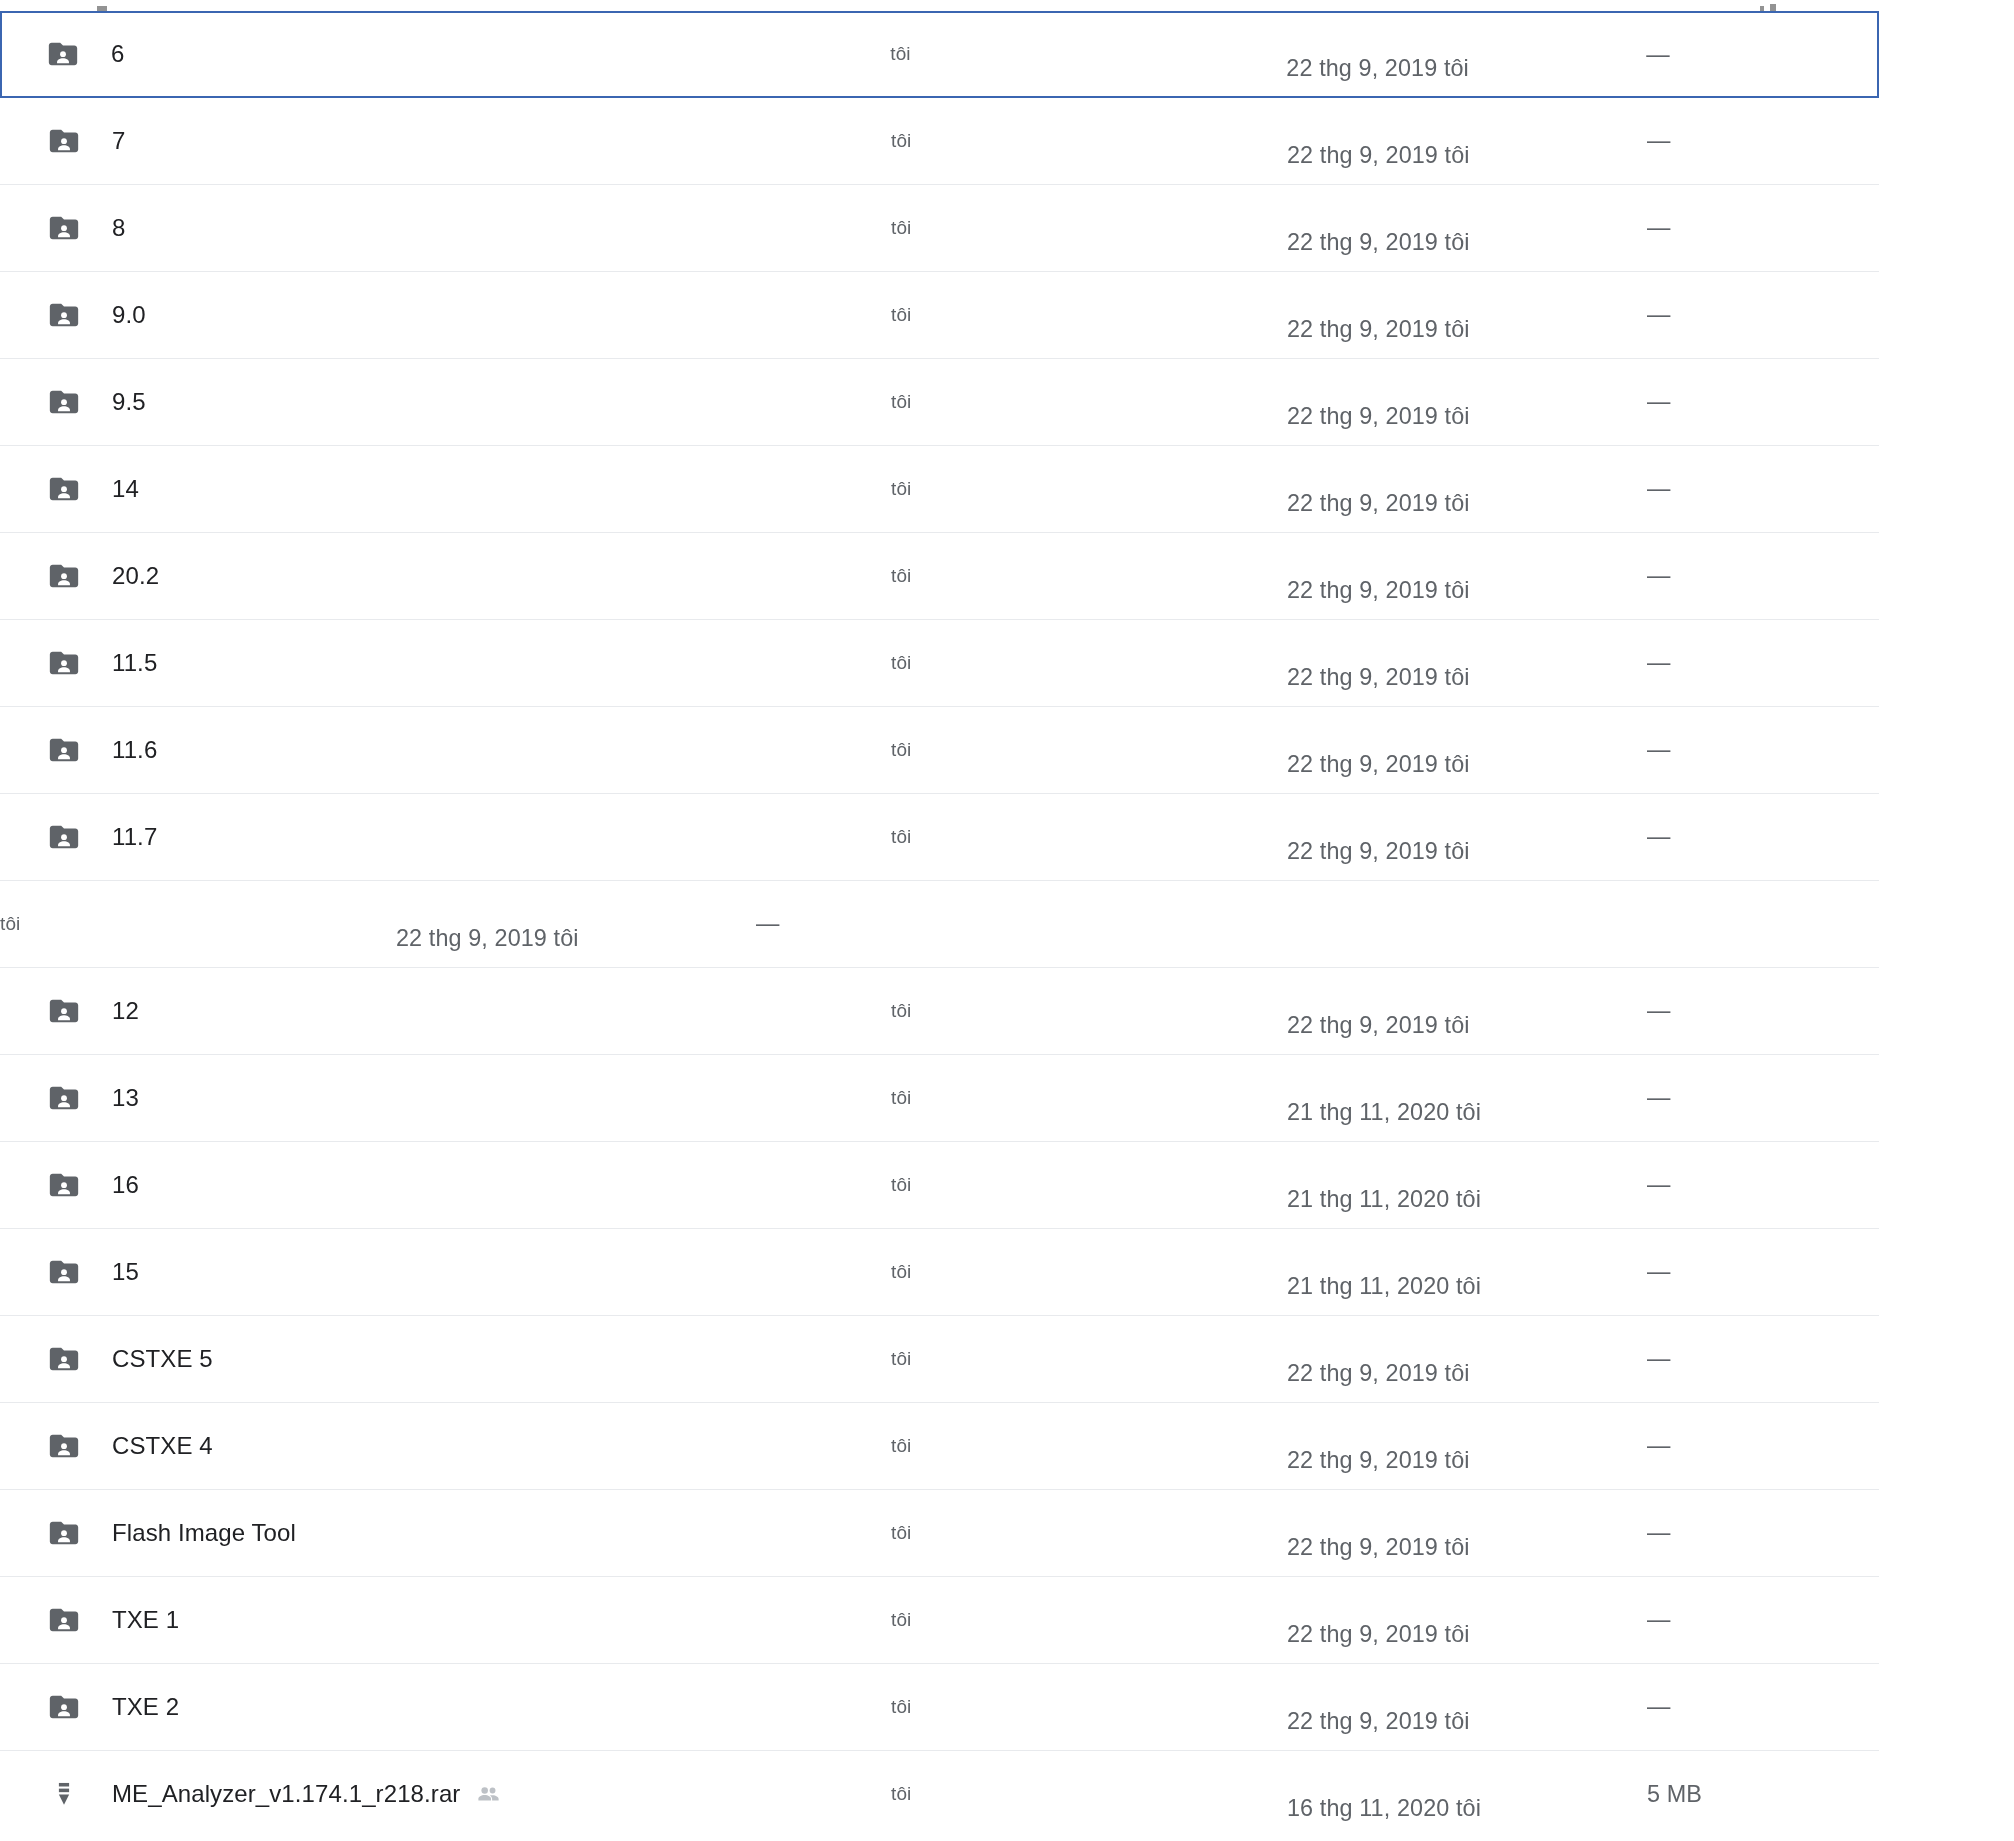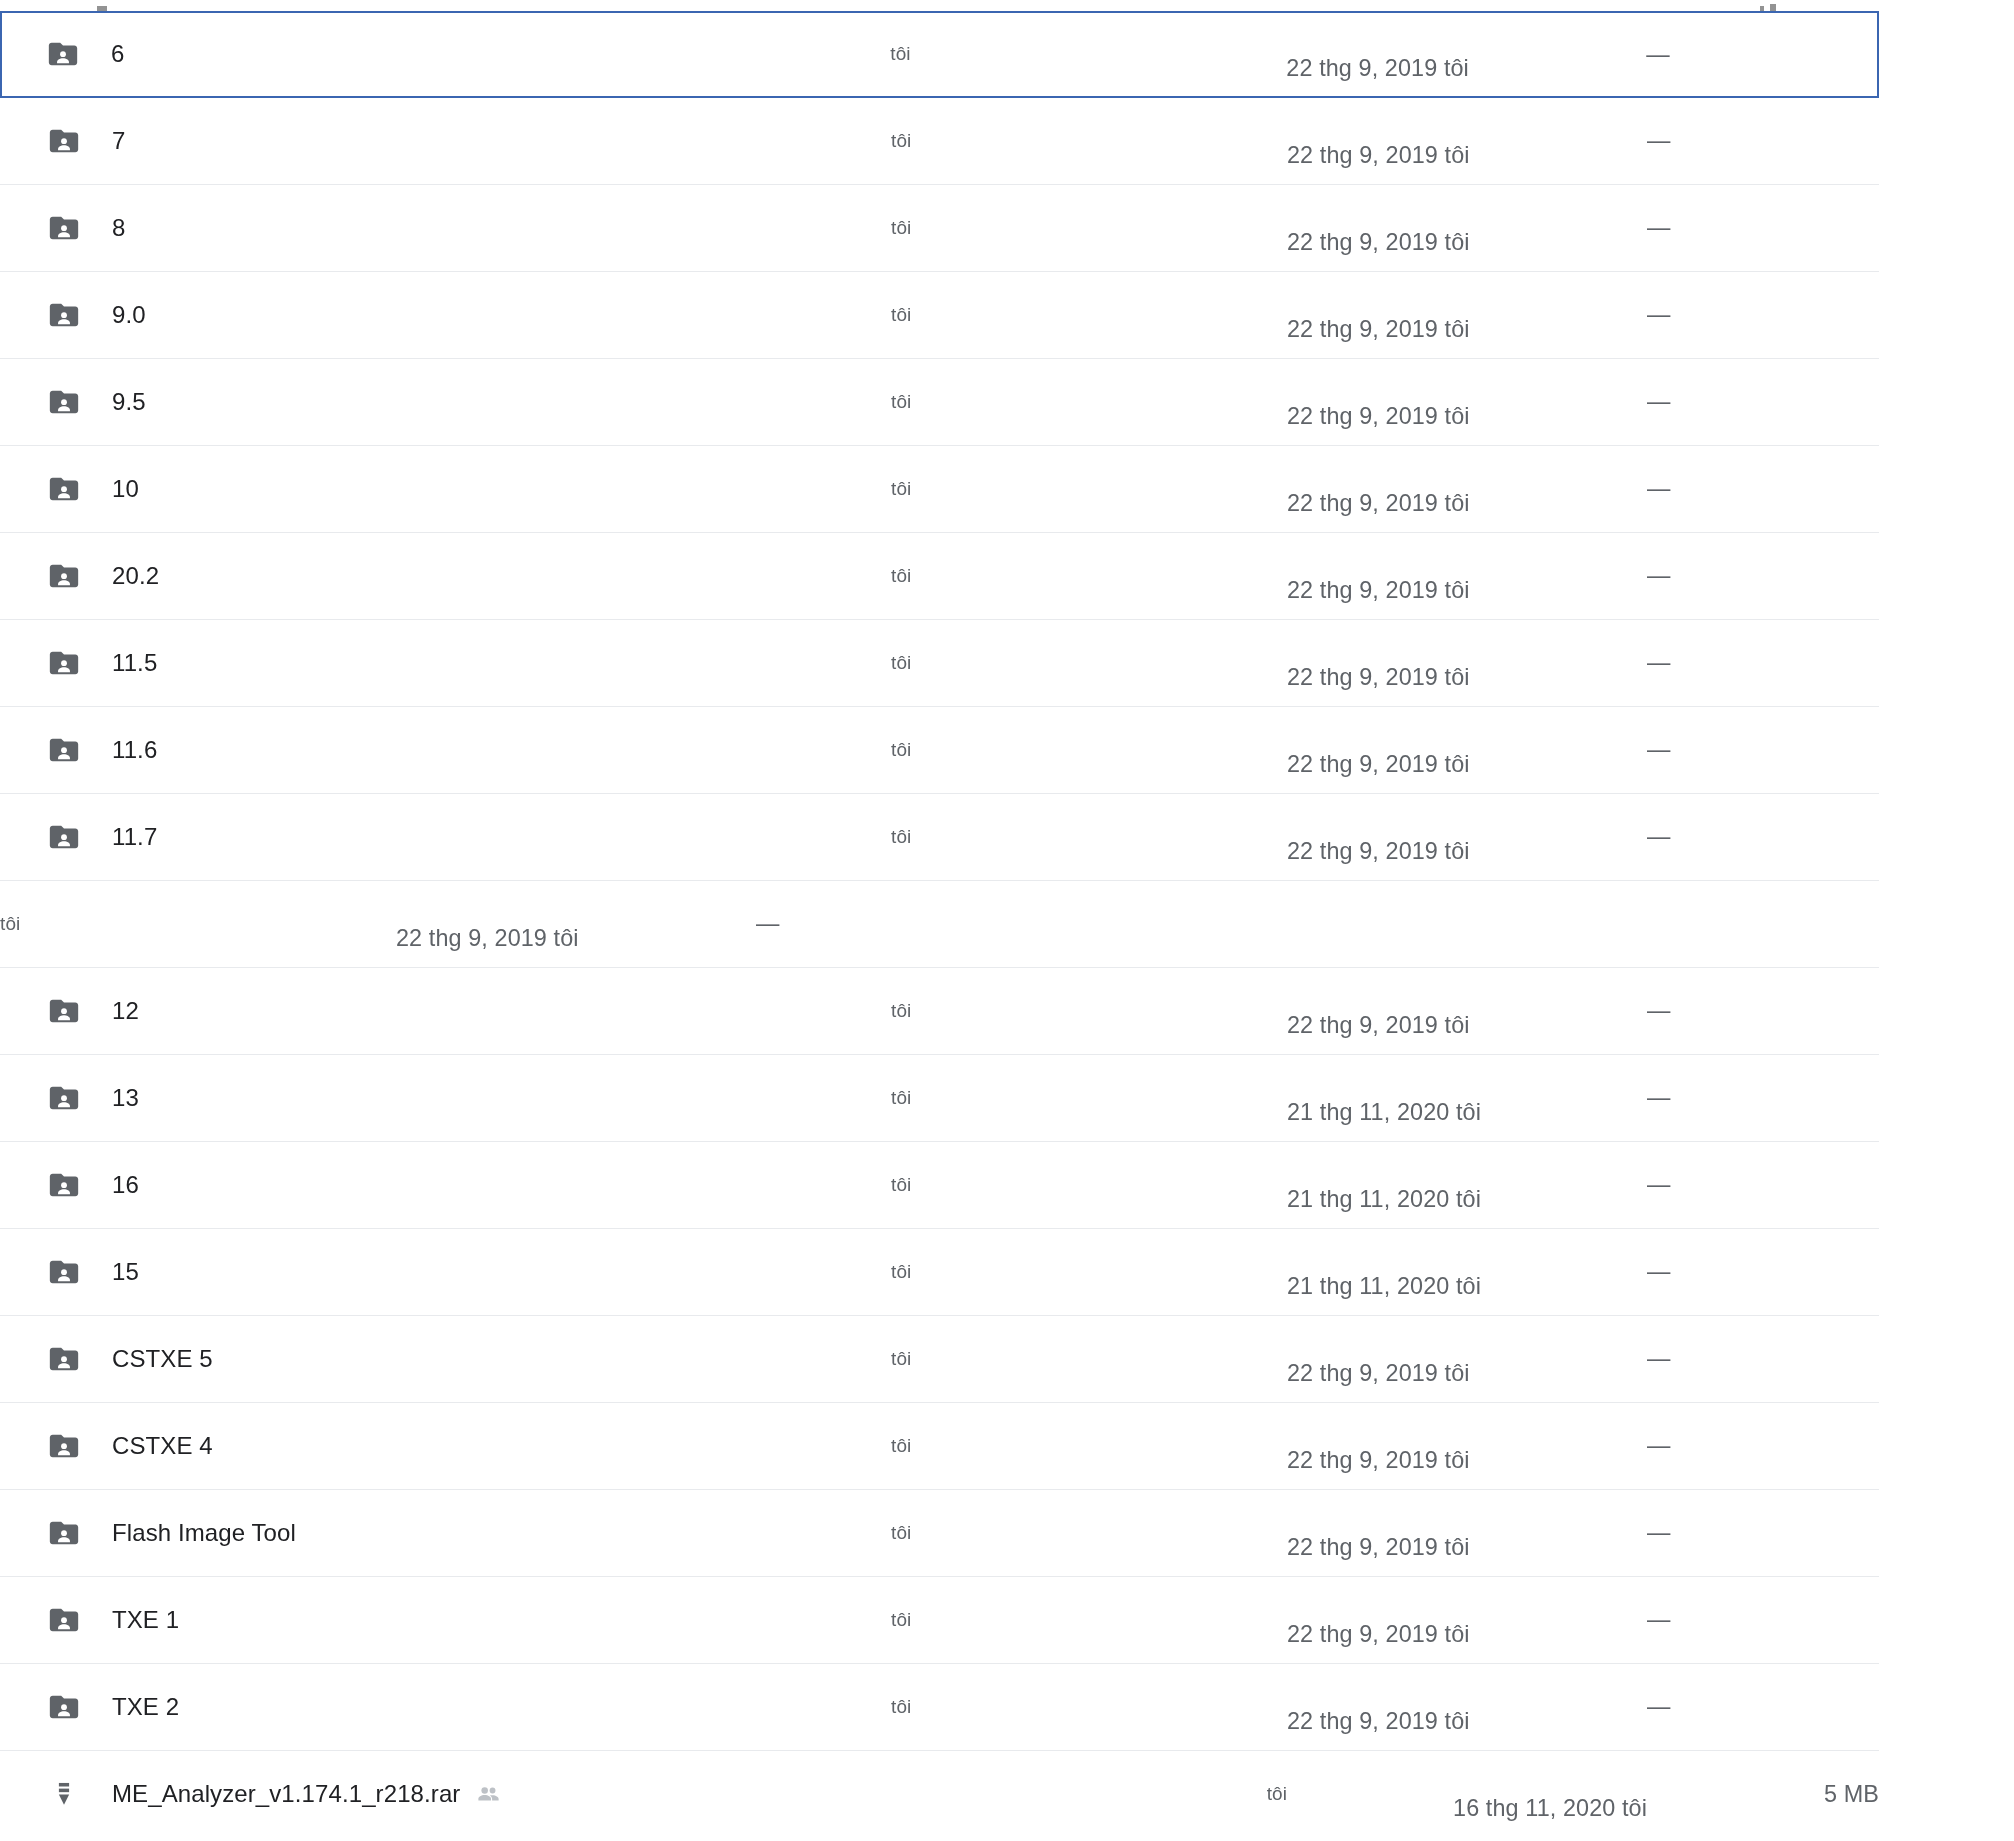--- a/index.html
+++ b/index.html
@@ -50,21 +50,21 @@
     background: #ffffff;
     display: flex;
     align-items: center;
     border-bottom: 1.4px solid #e8eaed;
   }
   .row.selected {
     border: 2.7px solid #3b66b1;
     border-bottom-color: #3b66b1;
     background: #ffffff;
   }
-  .row.last { border-bottom: none; text-align: right; }
+  .row.last { border-bottom: none; }
 
   
   .col-name {
     display: flex;
     align-items: center;
     width: 891px;
     flex: 0 0 auto;
     padding-left: 47px;
     box-sizing: border-box;
     min-width: 0;
@@ -223,21 +223,21 @@
       </div>
       <div class="row">
         <div class="col-name">
   <span class="icon">
     <svg viewBox="0 0 24 24" aria-hidden="true">
       <path fill="#5f6368" d="M10 4H4c-1.1 0-2 .9-2 2v12c0 1.1.9 2 2 2h16c1.1 0 2-.9 2-2V8c0-1.1-.9-2-2-2h-8l-2-2z"></path>
       <circle cx="12" cy="12.1" r="2.05" fill="#ffffff"></circle>
       <path fill="#ffffff" d="M12 15c-2.33 0-4.2 1.17-4.2 2.6V18.6h8.4v-1c0-1.43-1.87-2.6-4.2-2.6z"></path>
     </svg>
   </span>
-<span class="name-text">10</span>
+<span class="name-text">14</span>
         </div>
         <div class="col-owner">tôi</div>
         <div class="col-date">22 thg 9, 2019  tôi</div>
         <div class="col-size">—</div>
       </div>
       <div class="row">
         <div class="col-name">
   <span class="icon">
     <svg viewBox="0 0 24 24" aria-hidden="true">
       <path fill="#5f6368" d="M10 4H4c-1.1 0-2 .9-2 2v12c0 1.1.9 2 2 2h16c1.1 0 2-.9 2-2V8c0-1.1-.9-2-2-2h-8l-2-2z"></path>

